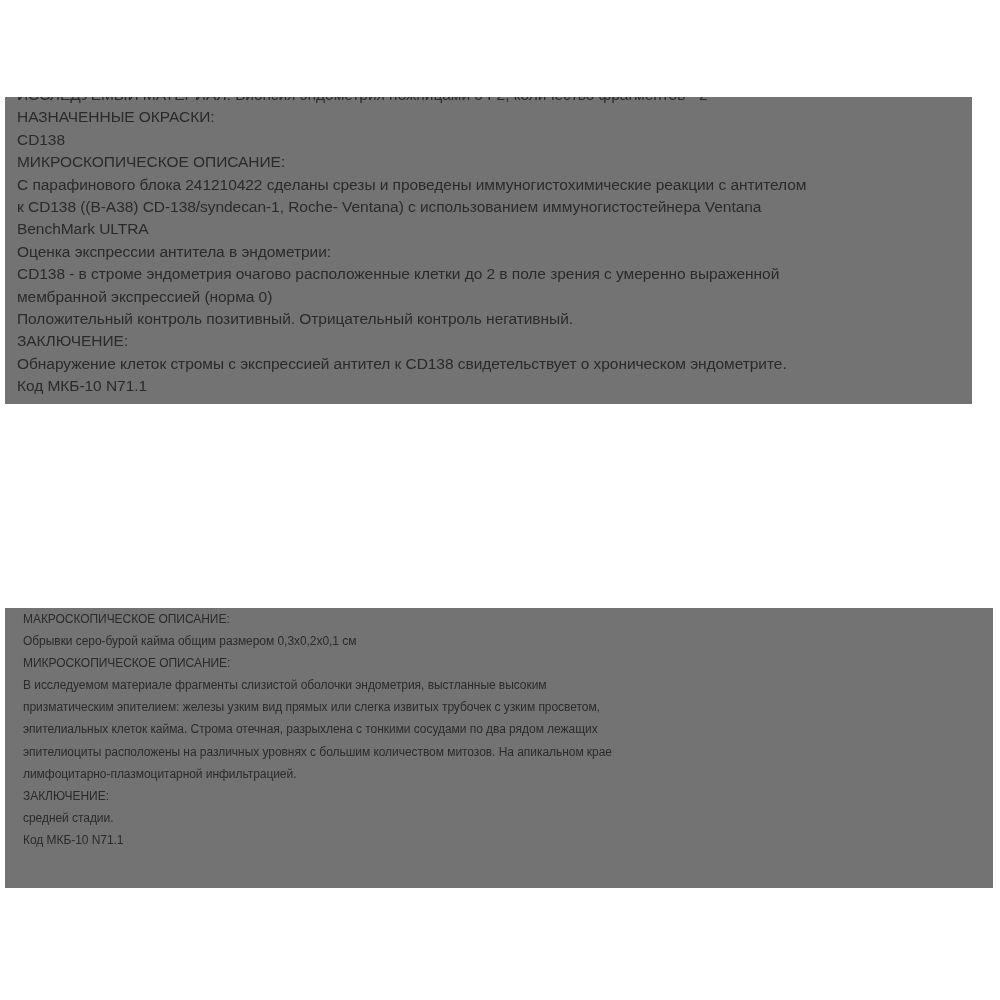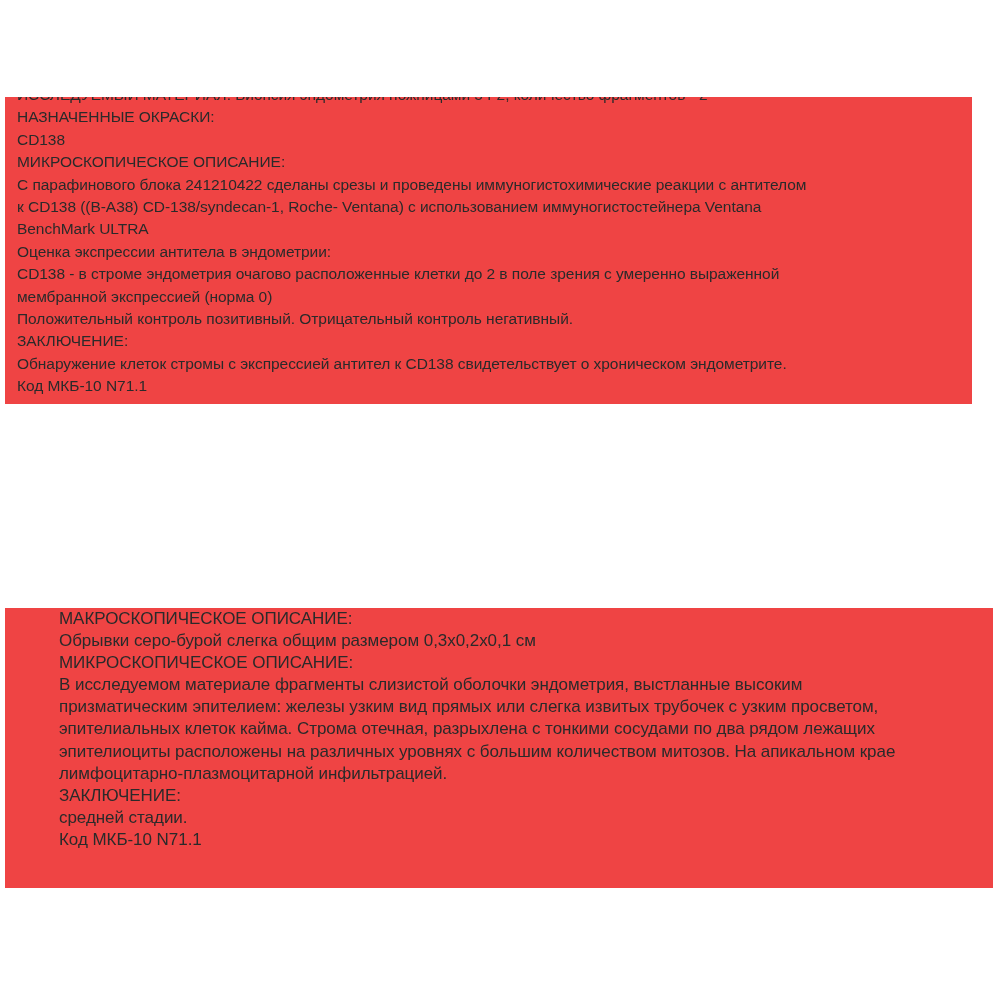--- a/index.html
+++ b/index.html
@@ -1,24 +1,24 @@
 <!DOCTYPE html>
 <html><head>
   <meta charset="utf-8">
   <style>
     html, body { margin: 0; padding: 0; background: #ffffff; }
     body { width: 1000px; height: 1000px; position: relative; overflow: hidden;
       font-family: "Liberation Sans", sans-serif; color: #2a2a2a; }
-    .panel { position: absolute; background: #ef4444; overflow: hidden; box-sizing: border-box; }
+    .panel { position: absolute; background: #737373; overflow: hidden; box-sizing: border-box; }
     #panel1 { left: 5px; top: 97px; width: 967px; height: 307px; padding: 0 0 0 12px; }
     #panel2 { left: 5px; top: 608px; width: 988px; height: 280px; padding: 0 0 0 18px; }
     .line { font-size: 15.5px; line-height: 22.4px; white-space: nowrap; letter-spacing: -0.05px; }
     #panel1 .lines { margin-top: -13px; }
     #panel2 .lines { margin-top: 0px; }
-    #panel2 .line { font-size: 17px; line-height: 22.1px; margin-left: 36px; }
+    #panel2 .line { font-size: 12px; line-height: 22.1px; }
     .heading { text-transform: none; }
   </style>
 </head>
 <body>
 
 <div class="panel" id="panel1">
   <div class="lines">
     <div class="line">ИССЛЕДУЕМЫЙ МАТЕРИАЛ: Биопсия эндометрия ножницами 5 F2, количество фрагментов - 2</div>
     <div class="line heading">НАЗНАЧЕННЫЕ ОКРАСКИ:</div>
     <div class="line">CD138</div>
@@ -32,21 +32,21 @@
     <div class="line">Положительный контроль позитивный. Отрицательный контроль негативный.</div>
     <div class="line heading">ЗАКЛЮЧЕНИЕ:</div>
     <div class="line">Обнаружение клеток стромы с экспрессией антител к CD138 свидетельствует о хроническом эндометрите.</div>
     <div class="line">Код МКБ-10 N71.1</div>
   </div>
 </div>
 
 <div class="panel" id="panel2">
   <div class="lines">
     <div class="line heading">МАКРОСКОПИЧЕСКОЕ ОПИСАНИЕ:</div>
-    <div class="line">Обрывки серо-бурой слегка общим размером 0,3х0,2х0,1 см</div>
+    <div class="line">Обрывки серо-бурой кайма общим размером 0,3х0,2х0,1 см</div>
     <div class="line heading">МИКРОСКОПИЧЕСКОЕ ОПИСАНИЕ:</div>
     <div class="line">В исследуемом материале фрагменты слизистой оболочки эндометрия, выстланные высоким</div>
     <div class="line">призматическим эпителием: железы узким вид прямых или слегка извитых трубочек с узким просветом,</div>
     <div class="line">эпителиальных клеток кайма. Строма отечная, разрыхлена с тонкими сосудами по два рядом лежащих</div>
     <div class="line">эпителиоциты расположены на различных уровнях с большим количеством митозов. На апикальном крае</div>
     <div class="line">лимфоцитарно-плазмоцитарной инфильтрацией.</div>
     <div class="line heading">ЗАКЛЮЧЕНИЕ:</div>
     <div class="line">средней стадии.</div>
     <div class="line">Код МКБ-10 N71.1</div>
   </div>

